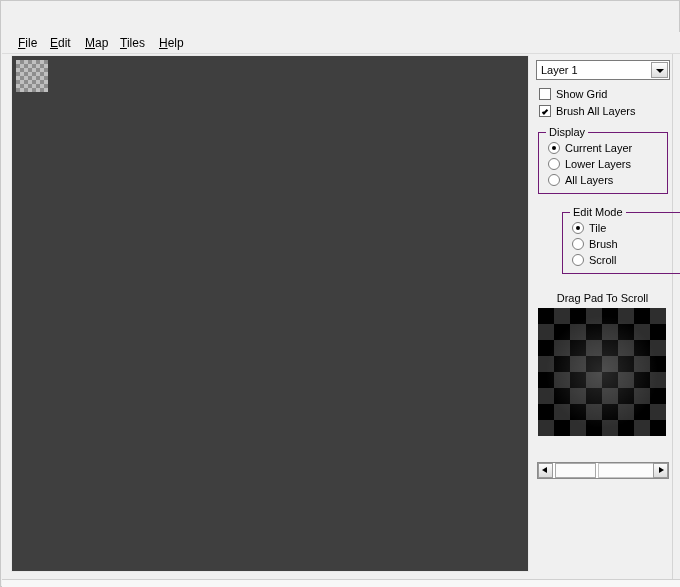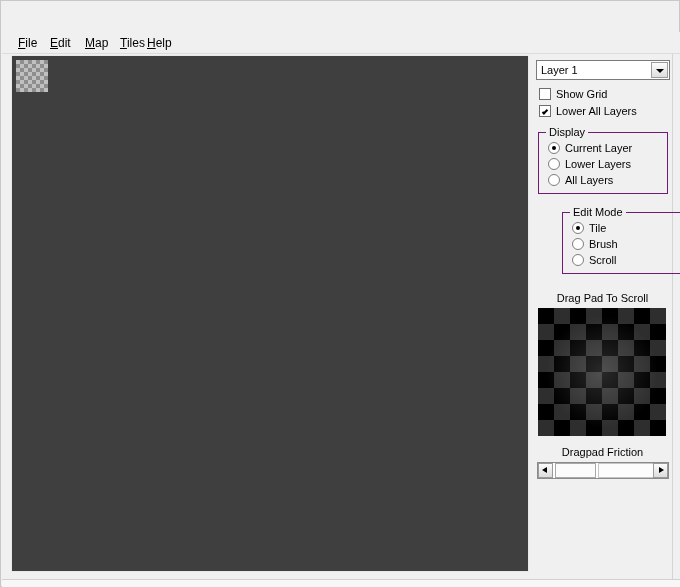--- a/index.html
+++ b/index.html
@@ -347,21 +347,21 @@
 <body>
 
 <div id="window">
 
 
   <div id="menubar">
     <div class="menu-item" style="left:11px;"><span class="mnemonic">F</span><span>ile</span></div>
     <div class="menu-item" style="left:43px;"><span class="mnemonic">E</span><span>dit</span></div>
     <div class="menu-item" style="left:78px;"><span class="mnemonic">M</span><span>ap</span></div>
     <div class="menu-item" style="left:113px;"><span class="mnemonic">T</span><span>iles</span></div>
-    <div class="menu-item" style="left:140px;"><span class="mnemonic">H</span><span>elp</span></div>
+    <div class="menu-item" style="left:152px;"><span class="mnemonic">H</span><span>elp</span></div>
   </div>
 
   <div id="client">
 
     <div id="canvas-frame">
       <div id="canvas-tile"></div>
     </div>
 
     <div id="splitter"></div>
 
@@ -373,21 +373,21 @@
             <span class="arrow"></span>
           </div>
       </div>
 
       <div class="checkrow" style="top:33px;">
         <span class="checkbox"></span>
         <span class="lbl">Show Grid</span>
       </div>
       <div class="checkrow" style="top:50px;">
         <span class="checkbox checked"></span>
-        <span class="lbl">Lower All Layers</span>
+        <span class="lbl">Brush All Layers</span>
       </div>
 
       <div class="groupbox" style="top:78px; height:62px;">
         <div class="group-title">Display</div>
         <div class="radiorow" style="top:8px;">
           <span class="radio selected"></span>
           <span class="lbl">Current Layer</span>
         </div>
         <div class="radiorow" style="top:24px;">
           <span class="radio"></span>
@@ -414,21 +414,20 @@
           <span class="lbl">Scroll</span>
         </div>
       </div>
 
       <div id="dragpad-label">Drag Pad To Scroll</div>
       <div id="dragpad">
         <div class="checker"></div>
         <div class="glow"></div>
       </div>
 
-      <div id="friction-label">Dragpad Friction</div>
       <div id="friction-scrollbar">
         <div class="sb-arrow" id="sb-left">
             <span class="tri-l"></span>
           </div>
         <div id="sb-thumb"></div>
         <div id="sb-track"></div>
         <div class="sb-arrow" id="sb-right">
             <span class="tri-r"></span>
           </div>
       </div>

